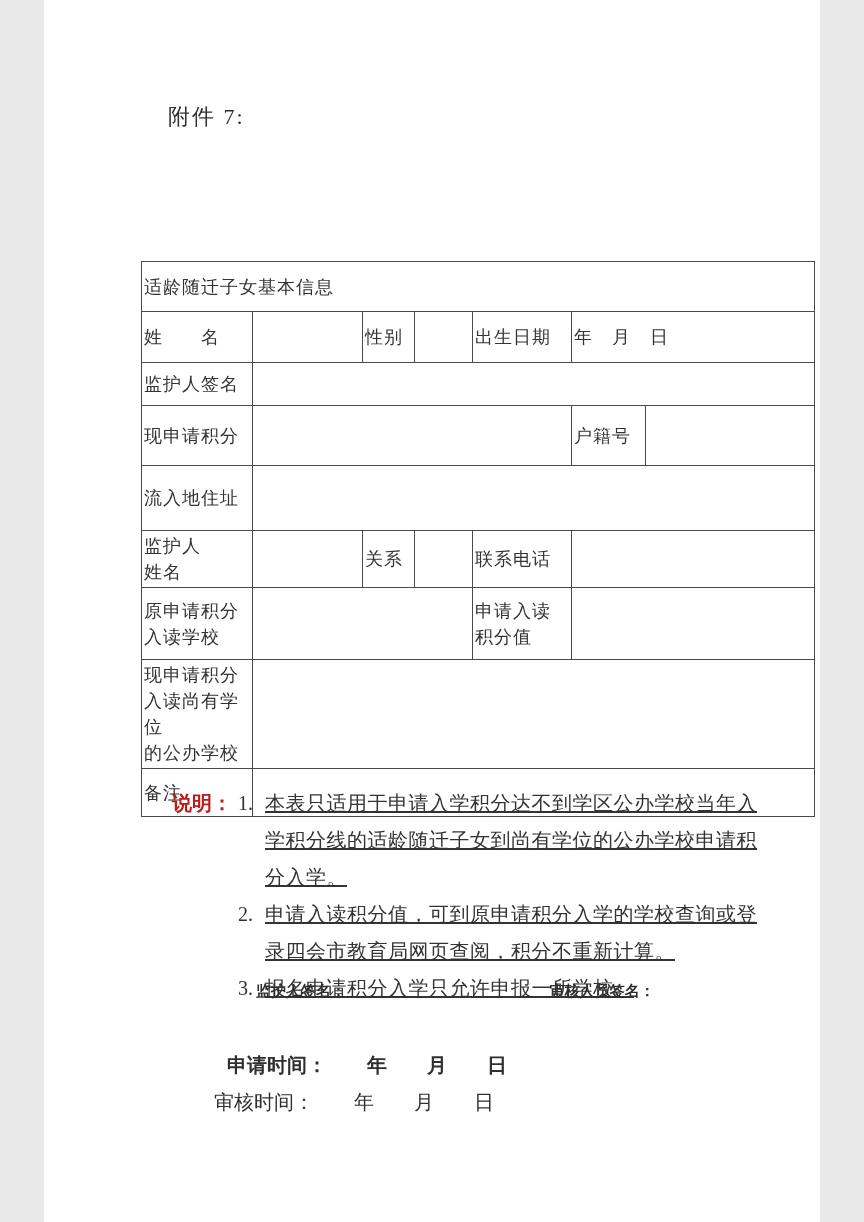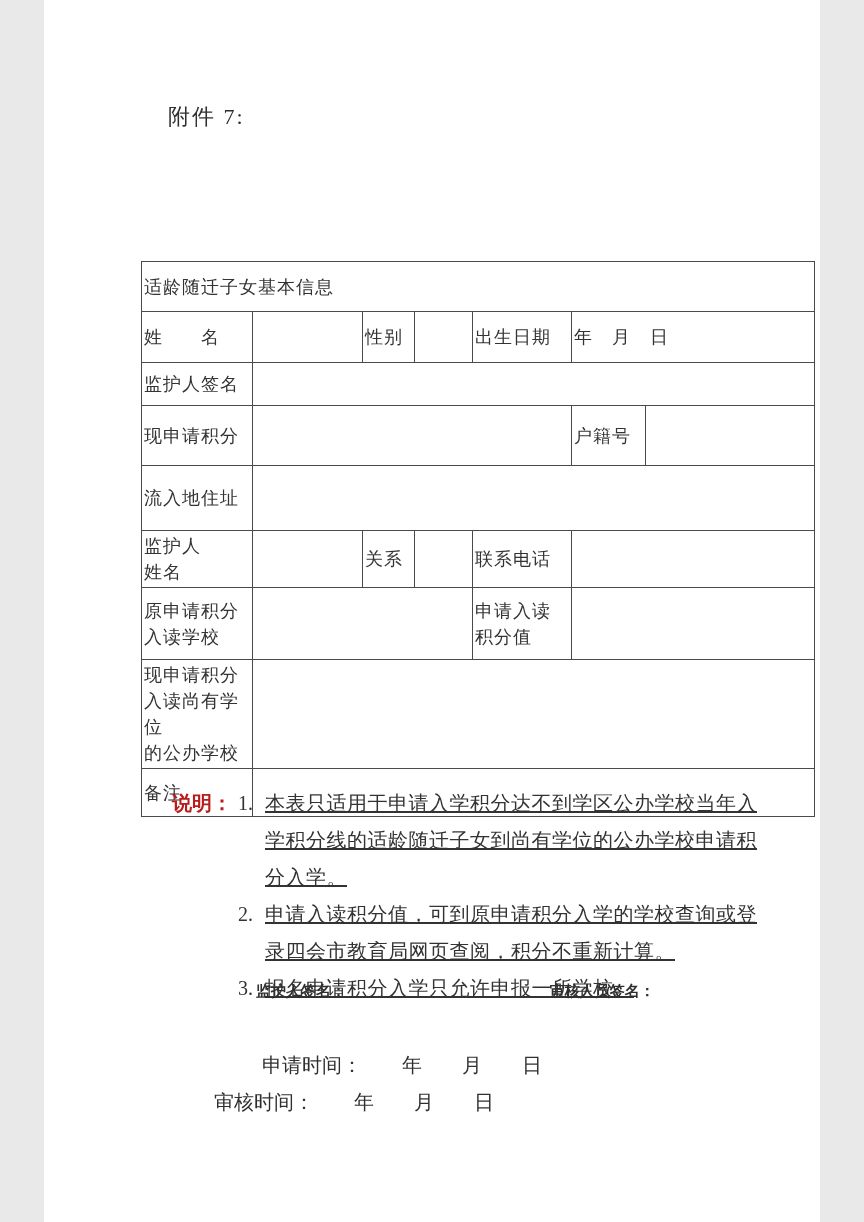--- a/index.html
+++ b/index.html
@@ -78,21 +78,21 @@
   .sig-row-a .reviewer { margin-left: 200px; }
   .sig-row-b {
     position: absolute;
     left: 128px;
     top: 1010px;
     width: 680px;
     font-size: 20px;
     line-height: 37px;
     white-space: pre;
   }
-  .sig-row-b .apply { margin-left: 70px; }
+  .sig-row-b .apply { margin-left: 35px; font-weight: bold; }
   .sig-row-b .review { margin-left: 22px; }
 </style>
 </head>
 <body>
 
 <div class="page">
 
   <div class="attachment">附件 7:</div>
 
 

